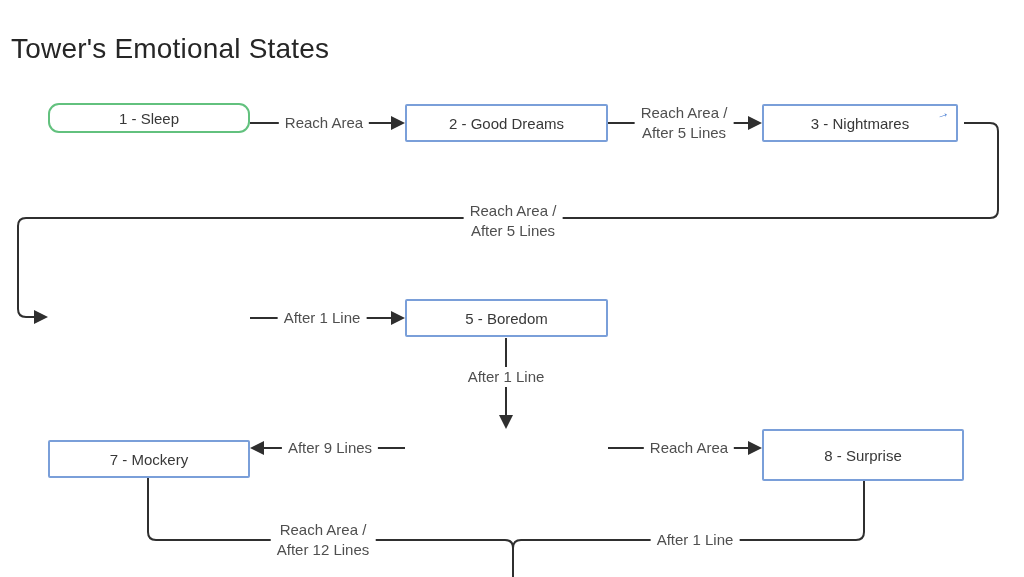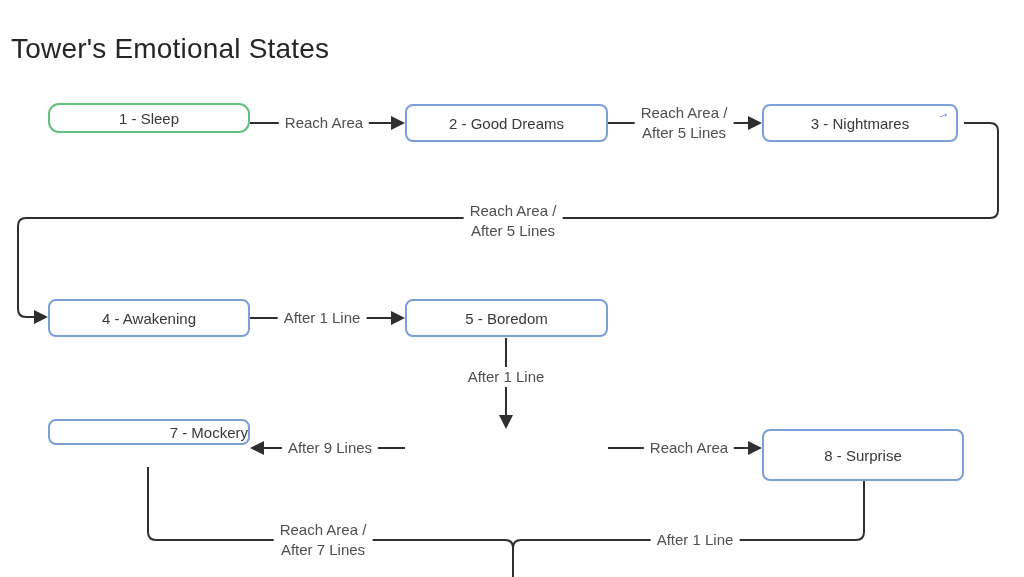--- a/index.html
+++ b/index.html
@@ -17,21 +17,21 @@
     color:#262626;
     letter-spacing:0.2px;
     margin:11px;
   }
   .edges-svg{position:absolute;top:0;left:0;z-index:1;}
   .node{
     position:absolute;
     display:flex;align-items:center;justify-content:center;
     background:#ffffff;
     border:2px solid #7a9fd9;
-    border-radius:8px;
+    border-radius:2px;
     color:#383838;
     font-size:15px;
     box-sizing:border-box;
     z-index:3;
   }
   .node.green{border-color:#62c17e;border-radius:11px;}
   .link-icon{
     position:absolute;
     top:1px;right:7px;
     color:#4a7fd4;
@@ -90,29 +90,26 @@
 
   <div class="node" style="left:405px;top:104px;width:203px;height:38px;">
     <span>2 - Good Dreams</span>
   </div>
 
   <div class="node" style="left:762px;top:104px;width:196px;height:38px;">
     <span>3 - Nightmares</span>
     <span class="link-icon">→</span>
   </div>
 
-  <div class="node" style="left:48px;top:299px;width:202px;height:38px;">
-    <span>4 - Awakening</span>
-  </div>
 
   <div class="node" style="left:405px;top:299px;width:203px;height:38px;justify-content:center;">
     <span>5 - Boredom</span>
   </div>
 
-  <div class="node" style="left:48px;top:419px;width:202px;height:26px;justify-content:flex-end;">
+  <div class="node" style="left:48px;top:440px;width:202px;height:38px;">
     <span>7 - Mockery</span>
   </div>
 
 
   <div class="node" style="left:762px;top:429px;width:202px;height:52px;">
     <span>8 - Surprise</span>
   </div>
 
   <div class="edge-label" style="left:324px;top:123px;">
     <span>Reach Area</span>
@@ -144,21 +141,21 @@
 
   </div>
 
   <div class="edge-label" style="left:689px;top:448px;">
     <span>Reach Area</span>
 
   </div>
 
   <div class="edge-label" style="left:323px;top:540px;">
     <span>Reach Area /</span>
-    <span>After 7 Lines</span>
+    <span>After 12 Lines</span>
   </div>
 
   <div class="edge-label" style="left:695px;top:540px;">
     <span>After 1 Line</span>
 
   </div>
 
 </div>
 
 </body></html>

